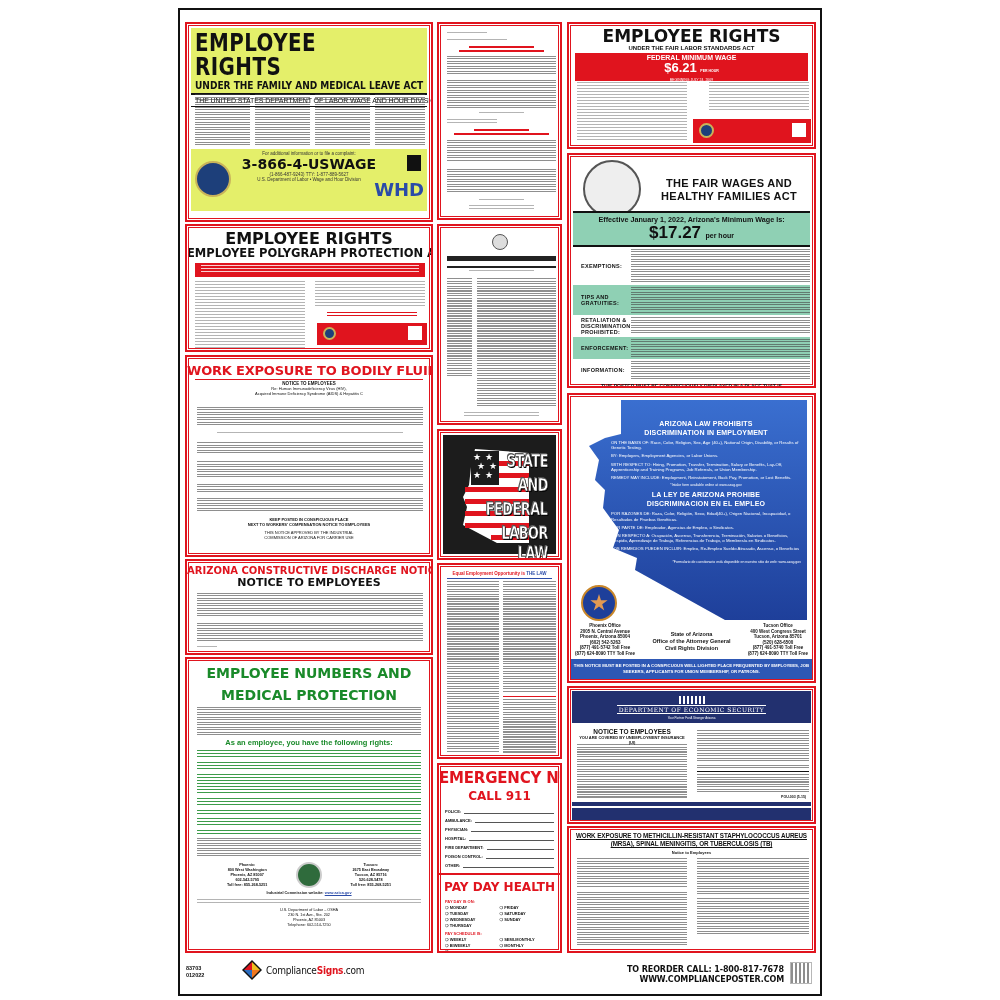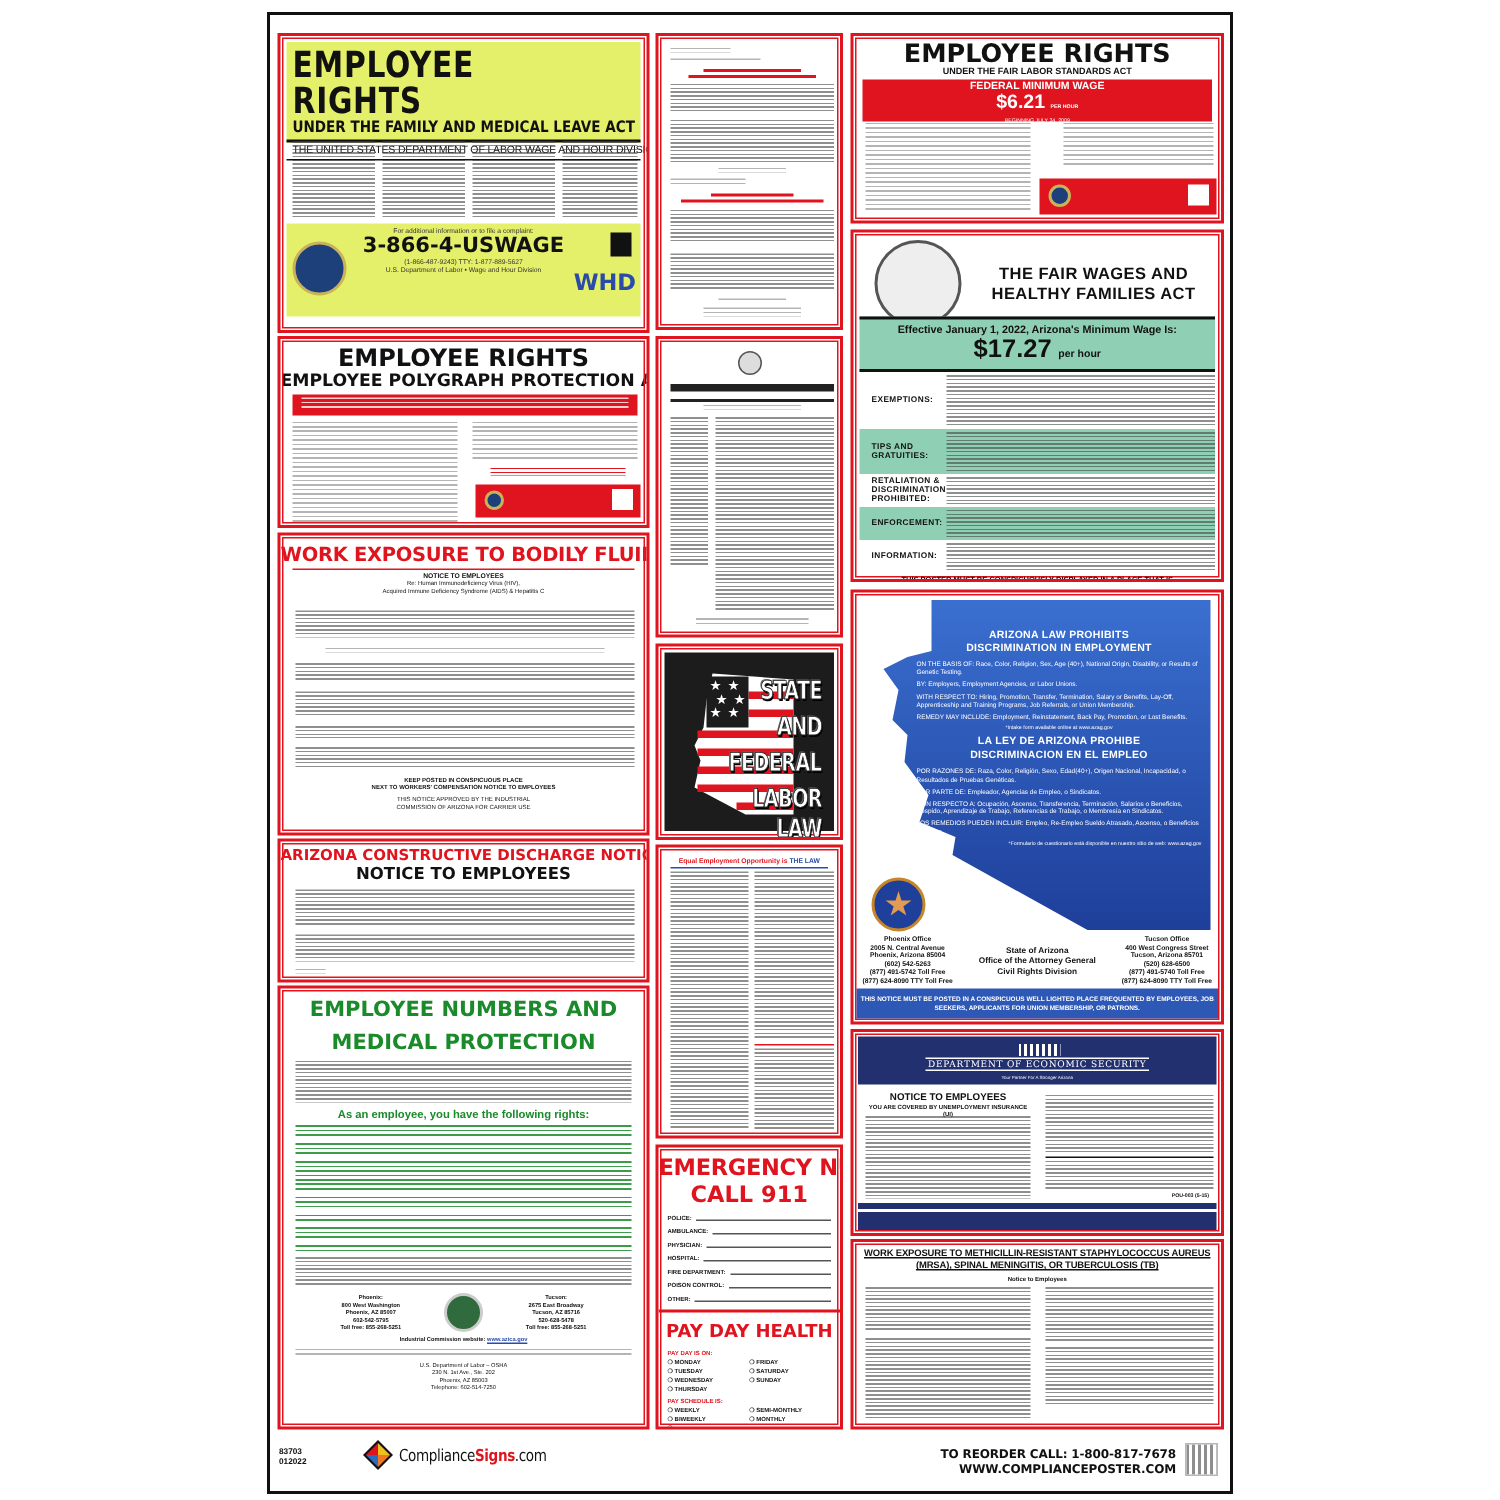--- a/index.html
+++ b/index.html
@@ -66,21 +66,21 @@
 .m2{top:214px;height:201px}
 .m3{top:419px;height:131px;background:#fff}
 .m4{top:553px;height:196px}
 .m5{top:753px;height:190px}
 
 .slogo{position:absolute;left:4px;top:4px;right:4px;bottom:4px;background:#1c1c1c}
 .slogo .t{position:absolute;right:8px;color:#fff;font-family:"DejaVu Sans",sans-serif;font-weight:900;font-size:17px;line-height:20px;text-align:right;letter-spacing:-.5px;transform:scaleX(.75);transform-origin:right;text-shadow:-1px -1px 0 #666,1px 1px 0 #000;-webkit-text-stroke:.6px #222}
 
 
 .em h1{color:#e0141e;font-size:15px;font-weight:900;text-align:center;margin-top:4px;font-family:"DejaVu Sans",sans-serif;letter-spacing:-.2px;white-space:nowrap}
-.em h2{color:#e0141e;font-size:15px;font-weight:900;text-align:center;line-height:18px;font-family:"DejaVu Sans",sans-serif}
+.em h2{color:#e0141e;font-size:12px;font-weight:900;text-align:center;line-height:18px;font-family:"DejaVu Sans",sans-serif}
 .em .line{display:flex;font-size:4px;font-weight:700;margin:4px 6px 0 6px;align-items:flex-end}
 .em .line span.u{flex:1;border-bottom:1px solid #555;margin-left:3px;height:4px}
 .em .pd{border-top:2px solid #e0141e;margin-top:5px}
 .em .pd h2{font-size:12px;margin-top:3px}
 .em .hd{color:#e0141e;font-size:4px;font-weight:700;margin:3px 6px 1px 6px}
 .em .opts{display:grid;grid-template-columns:1fr 1fr;margin:0 6px;font-size:4px;font-weight:700;row-gap:1px}
 
 
 .des{left:387px;top:676px;width:249px;height:138px}
 .des .band{background:#22306f;margin:3px 3px 0 3px;height:32px;color:#fff;text-align:center}
@@ -122,21 +122,21 @@
     <div class="abs fake dense" style="left:68px;top:70px;width:55px;height:52px"></div>
     <div class="abs fake dense" style="left:128px;top:70px;width:55px;height:52px"></div>
     <div class="abs fake dense" style="left:188px;top:70px;width:50px;height:52px"></div>
     <div class="bot">
       <div class="abs seal" style="left:4px;top:12px;width:36px;height:36px"></div>
       <div class="small" style="margin-top:2px">For additional information or to file a complaint:</div>
       <div class="phone">3-866-4-USWAGE</div>
       <div class="small">(1-866-487-9243)   TTY: 1-877-889-5627</div>
       <div class="small">U.S. Department of Labor  •  Wage and Hour Division</div>
       <div class="abs" style="right:6px;top:6px;width:14px;height:16px;background:#111"></div>
-      <div class="abs" style="right:3px;top:30px;font-size:15px;font-weight:900;color:#2a4ba8;font-family:'DejaVu Sans',sans-serif">WHD</div>
+      <div class="abs" style="right:3px;top:30px;font-size:18px;font-weight:900;color:#2a4ba8;font-family:'DejaVu Sans',sans-serif">WHD</div>
     </div>
   </div>
 
   <div class="panel inner mid m1">
     <div class="abs fake" style="left:8px;top:8px;width:40px;height:3px"></div>
     <div class="abs fake" style="left:8px;top:15px;width:60px;height:3px"></div>
     <div class="abs" style="left:30px;top:22px;width:65px;height:2px;background:#e0141e"></div>
     <div class="abs" style="left:20px;top:26px;width:85px;height:2px;background:#e0141e"></div>
     <div class="abs fake dense" style="left:8px;top:32px;width:109px;height:18px"></div>
     <div class="abs fake dense" style="left:8px;top:56px;width:109px;height:28px"></div>

